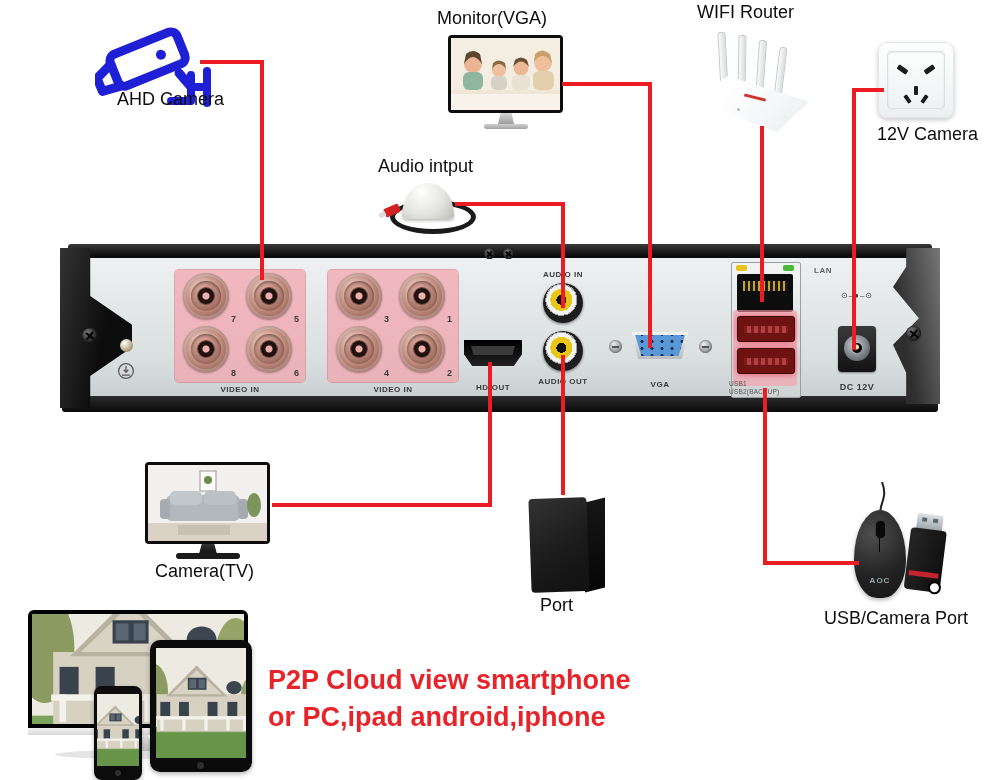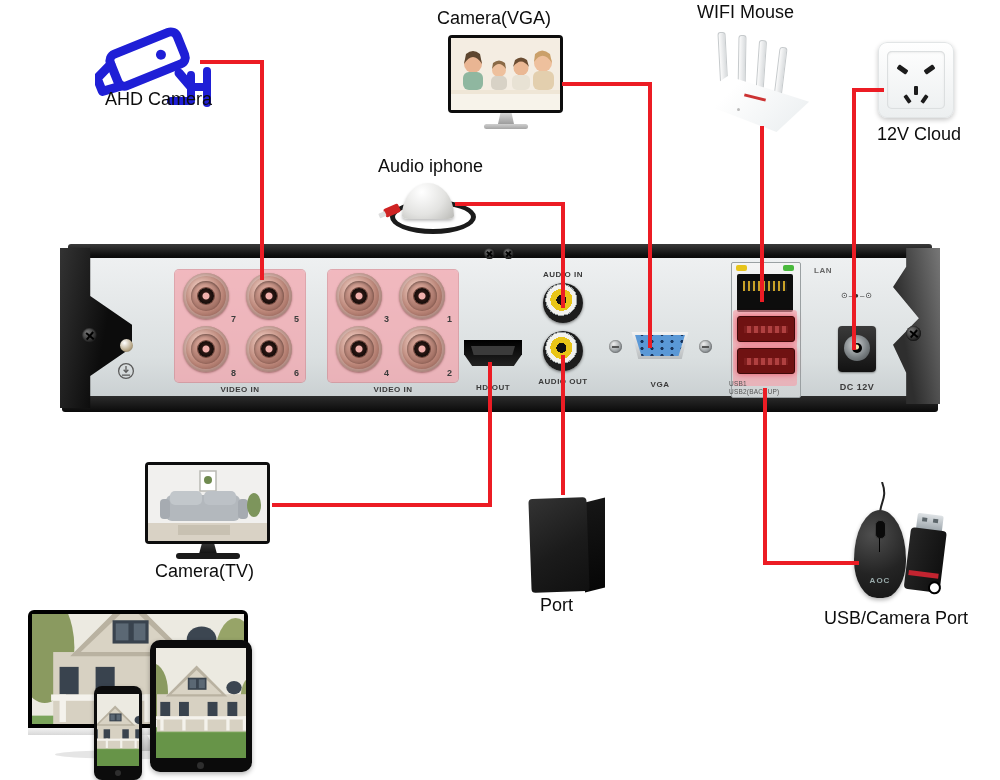--- a/index.html
+++ b/index.html
@@ -217,51 +217,51 @@
         <rect x="16" y="26" width="72" height="34" rx="7"></rect>
         <path d="M16 34 L-2 42 L-2 56 L16 58"></path>
         <circle cx="66" cy="44" r="4" fill="#1f1fd6" stroke="#1f1fd6" stroke-width="2"></circle>
       </g>
       <path d="M84 58 L96 72"></path>
       <path d="M96 60 L96 86 L76 86" stroke-width="8"></path>
       <path d="M96 72 L112 72" stroke-width="8"></path>
       <path d="M112 56 L112 88" stroke-width="8"></path>
     </g>
   </svg>
-  <div class="dev-label" style="left:105px;top:89px">AHD Camera</div>
-
-  <div class="dev-label" style="left:437px;top:8px">Camera(VGA)</div>
+  <div class="dev-label" style="left:117px;top:89px">AHD Camera</div>
+
+  <div class="dev-label" style="left:437px;top:8px">Monitor(VGA)</div>
   <div class="monitor-frame" style="left:448px;top:35px;width:115px;height:78px">
     <svg width="109" height="72">
         <use href="#family-scene"></use>
       </svg>
   </div>
   <div class="mon-neck" style="left:498px;top:113px;width:16px;height:11px"></div>
   <div class="mon-base" style="left:484px;top:124px;width:44px;height:5px"></div>
 
-  <div class="dev-label" style="left:697px;top:2px">WIFI Mouse</div>
+  <div class="dev-label" style="left:697px;top:2px">WIFI Router</div>
   <div class="antenna" style="left:719px;top:32px;transform:rotate(-3deg)"></div>
   <div class="antenna" style="left:738px;top:35px;transform:rotate(1deg)"></div>
   <div class="antenna" style="left:757px;top:40px;transform:rotate(4deg)"></div>
   <div class="antenna" style="left:776px;top:47px;transform:rotate(7deg)"></div>
   <div class="router-body"></div>
   <div class="router-logo"></div>
   <div class="router-dot"></div>
 
   <div class="socket">
     <div class="socket-inner"></div>
     <div class="slot" style="left:19px;top:25px;width:11px;height:5px;transform:rotate(35deg)"></div>
     <div class="slot" style="left:46px;top:25px;width:11px;height:5px;transform:rotate(-35deg)"></div>
     <div class="slot" style="left:36px;top:44px;width:4px;height:9px"></div>
     <div class="slot" style="left:25px;top:55px;width:9px;height:4px;transform:rotate(55deg)"></div>
     <div class="slot" style="left:42px;top:55px;width:9px;height:4px;transform:rotate(-55deg)"></div>
   </div>
-  <div class="dev-label" style="left:877px;top:124px">12V Cloud</div>
-
-  <div class="dev-label" style="left:378px;top:156px">Audio iphone</div>
+  <div class="dev-label" style="left:877px;top:124px">12V Camera</div>
+
+  <div class="dev-label" style="left:378px;top:156px">Audio intput</div>
   <div class="mic-ring"></div>
   <div class="mic-dome"></div>
   <div class="mic-plug"></div>
 
   <div class="panel">
     <div class="panel-top"></div>
     <div class="panel-body"></div>
     <div class="panel-bottom"></div>
     <div class="ear-left"></div>
     <div class="ear-right"></div>
@@ -375,14 +375,18 @@
       </svg>
     <div class="home-btn" style="left:47px;top:122px;width:7px;height:7px"></div>
   </div>
   <div class="phone">
     <svg width="42" height="72">
         <use href="#house-scene"></use>
       </svg>
     <div class="home-btn" style="left:21px;top:84px;width:6px;height:6px"></div>
   </div>
 
+  <div class="caption">
+    <div>P2P Cloud view smartphone</div>
+    <div>or PC,ipad android,iphone</div>
+  </div>
 
 </div>
 
 </body></html>

